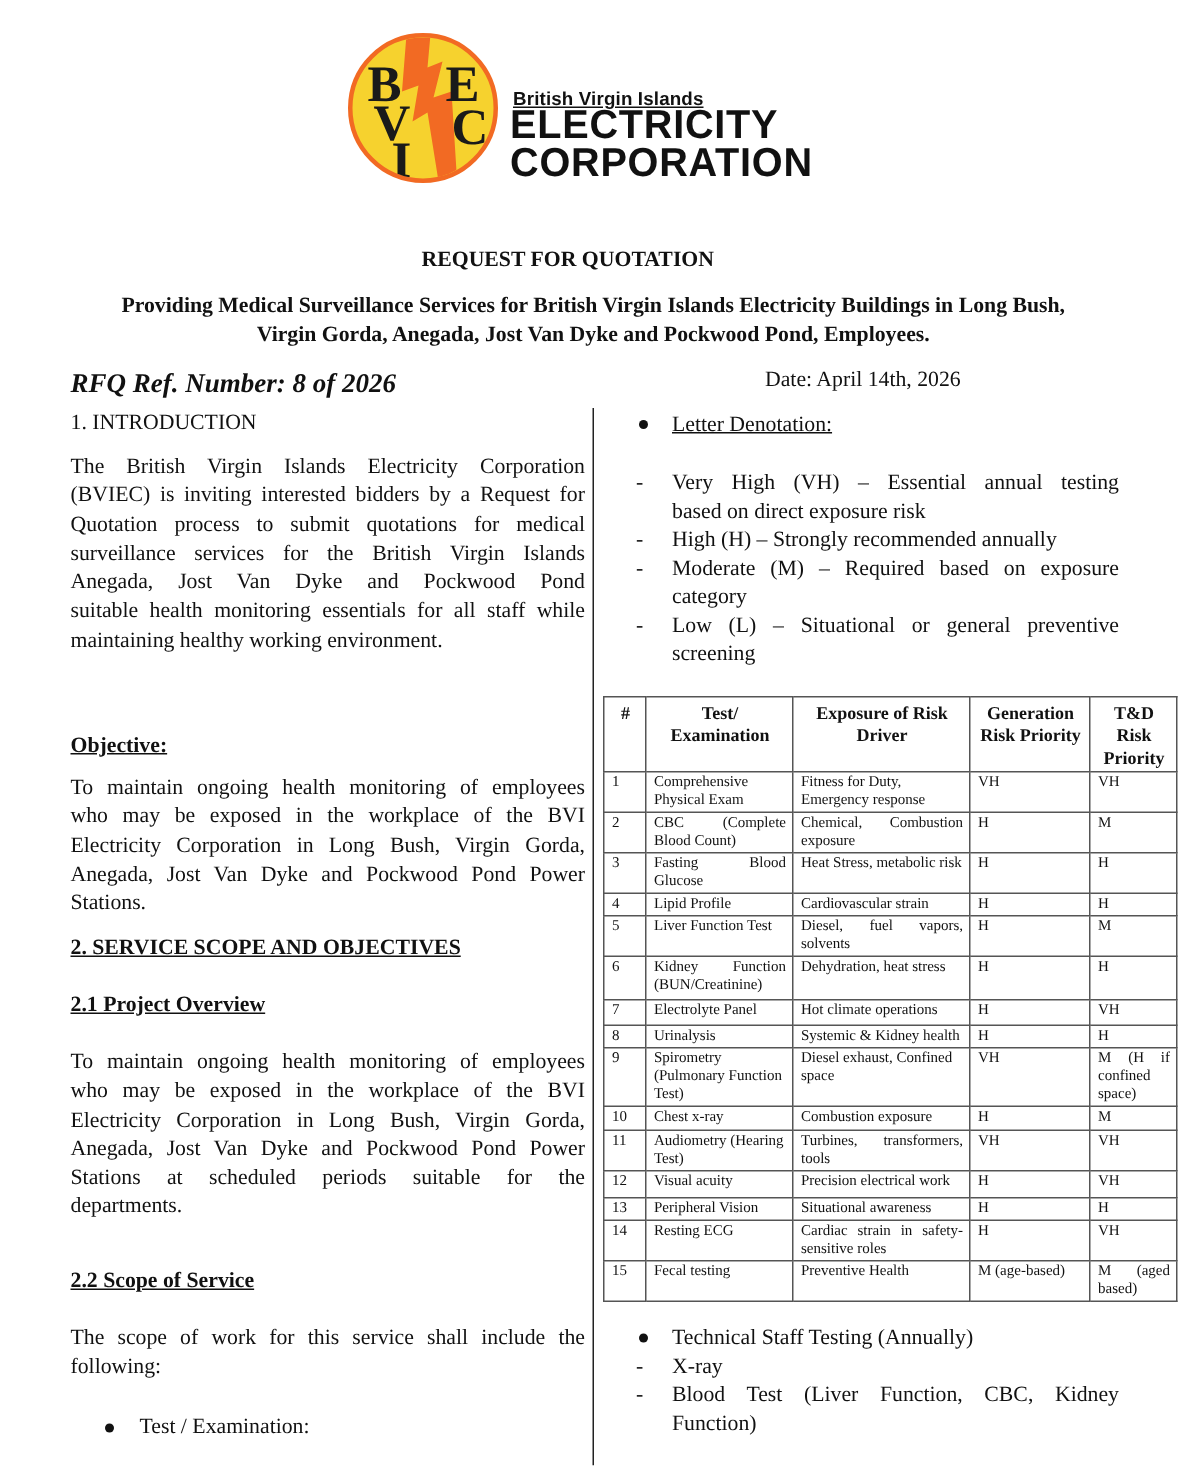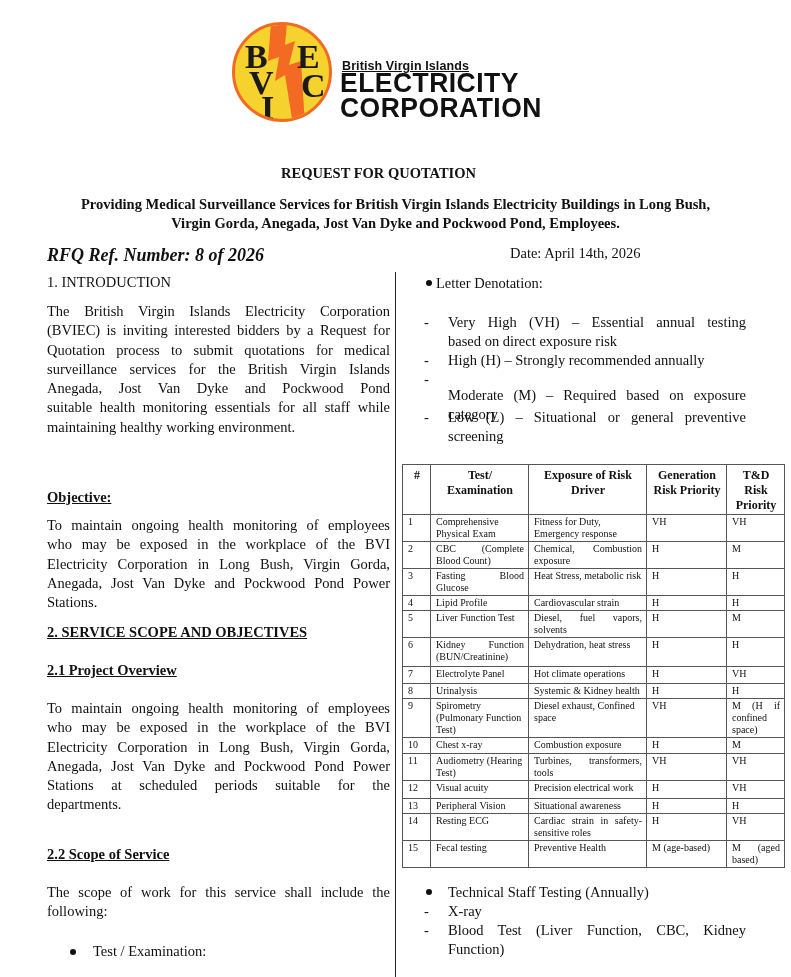--- a/index.html
+++ b/index.html
@@ -112,39 +112,39 @@
 
 <div class="abs lcol" style="top:883px;">
   <div class="just-full">The scope of work for this service shall include the</div>
   <div>following:</div>
 </div>
 
 <div class="bullet-dot" style="left:70px;top:949px;"></div>
 <div class="abs lcol" style="left:93px;top:942px;width:300px;">Test / Examination:</div>
 
 <div class="bullet-dot" style="left:426px;top:280px;"></div>
-<div class="abs rcol" style="left:436px;top:274px;width:300px;">Letter Denotation:</div>
+<div class="abs rcol" style="left:448px;top:274px;width:300px;text-decoration:underline;">Letter Denotation:</div>
 
 <div class="dash-row" style="top:313px;">
   <span class="dash">-</span>
   <div class="dash-text">
     <div style="text-align:justify;text-align-last:justify;">Very High (VH) – Essential annual testing</div>
     <div>based on direct exposure risk</div>
   </div>
 </div>
 <div class="dash-row" style="top:351px;">
   <span class="dash">-</span>
   <div class="dash-text">
     <div>High (H) – Strongly recommended annually</div>
   </div>
 </div>
 <div class="dash-row" style="top:370px;">
   <span class="dash">-</span>
   <div class="dash-text">
-    <div style="text-align:justify;text-align-last:justify;margin-top:16px;">Moderate (M) – Required based on exposure</div>
+    <div style="text-align:justify;text-align-last:justify;">Moderate (M) – Required based on exposure</div>
     <div>category</div>
   </div>
 </div>
 <div class="dash-row" style="top:408px;">
   <span class="dash">-</span>
   <div class="dash-text">
     <div style="text-align:justify;text-align-last:justify;">Low (L) – Situational or general preventive</div>
     <div>screening</div>
   </div>
 </div>

